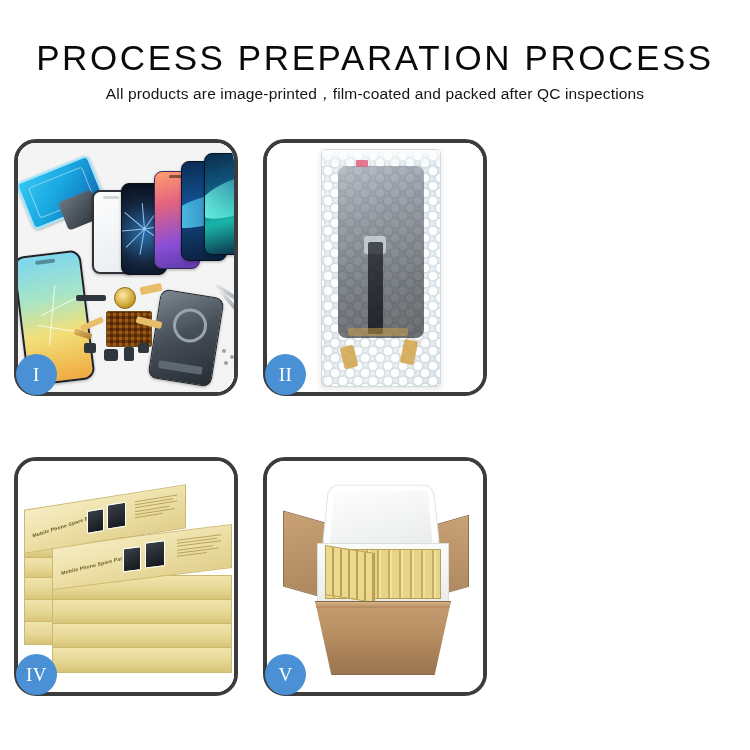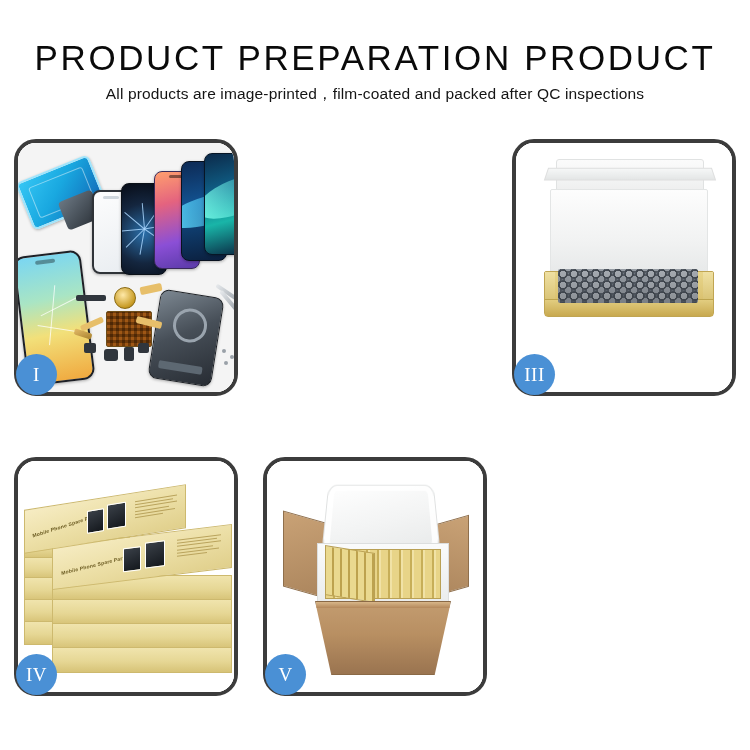--- a/index.html
+++ b/index.html
@@ -371,21 +371,21 @@
     background:linear-gradient(160deg,rgba(235,240,244,.9),rgba(255,255,255,0));
     transform:rotate(-8deg);
   }
 </style>
 </head>
 <body>
 
 <div class="page">
 
   <div class="header">
-    <h1 class="title">PRODUCT PREPARATION PRODUCT</h1>
+    <h1 class="title">PROCESS PREPARATION PROCESS</h1>
     <p class="subtitle">All products are image-printed，film-coated and packed after QC inspections</p>
   </div>
 
   <div class="grid">
 
     <div class="panel p1">
       <div class="inner">
         <div class="scene1">
           <div class="ph ph-blue"></div>
           <div class="mod-dark"></div>
@@ -427,37 +427,38 @@
           <div class="tweez2"></div>
           <div class="dot" style="left:204px;top:206px;"></div>
           <div class="dot" style="left:212px;top:212px;"></div>
           <div class="dot" style="left:206px;top:218px;"></div>
 
         </div>
       </div>
       <div class="badge">I</div>
     </div>
 
-
-    <div class="panel p3">
+    <div class="panel p2">
       <div class="inner">
-        <div class="scene3">
-          <div class="lid3"></div>
-          <div class="lid3b"></div>
-          <div class="foam3"></div>
-          <div class="tray3">
-            <span class="lipL"></span>
-            <span class="lipR"></span>
-            <span class="front"></span>
+        <div class="scene2">
+          <div class="bubblebag">
+            <div class="bagseam"></div>
+            <div class="lcd"></div>
+            <div class="lcd-conn"></div>
+            <div class="lcd-flex"></div>
+            <div class="lcd-gold" style="left:20px;top:196px;width:14px;height:22px;transform:rotate(-14deg);"></div>
+            <div class="lcd-gold" style="left:80px;top:190px;width:14px;height:24px;transform:rotate(12deg);"></div>
+            <div class="lcd-gold" style="left:26px;top:178px;width:60px;height:8px;opacity:.5;"></div>
+            <div class="pinklabel"></div>
           </div>
-          <div class="bubble3"></div>
         </div>
       </div>
-      <div class="badge">III</div>
+      <div class="badge">II</div>
     </div>
+
 
     <div class="panel p4">
       <div class="inner">
         <div class="scene4">
           <div class="stack">
 
             <div class="bx bx-side" style="left:0px;  top:58px; width:104px;height:20px;"></div>
             <div class="bx bx-side" style="left:0px;  top:78px; width:104px;height:20px;"></div>
             <div class="bx bx-side" style="left:0px;  top:98px; width:104px;height:22px;"></div>
             <div class="bx bx-side" style="left:0px;  top:120px;width:104px;height:22px;"></div>

